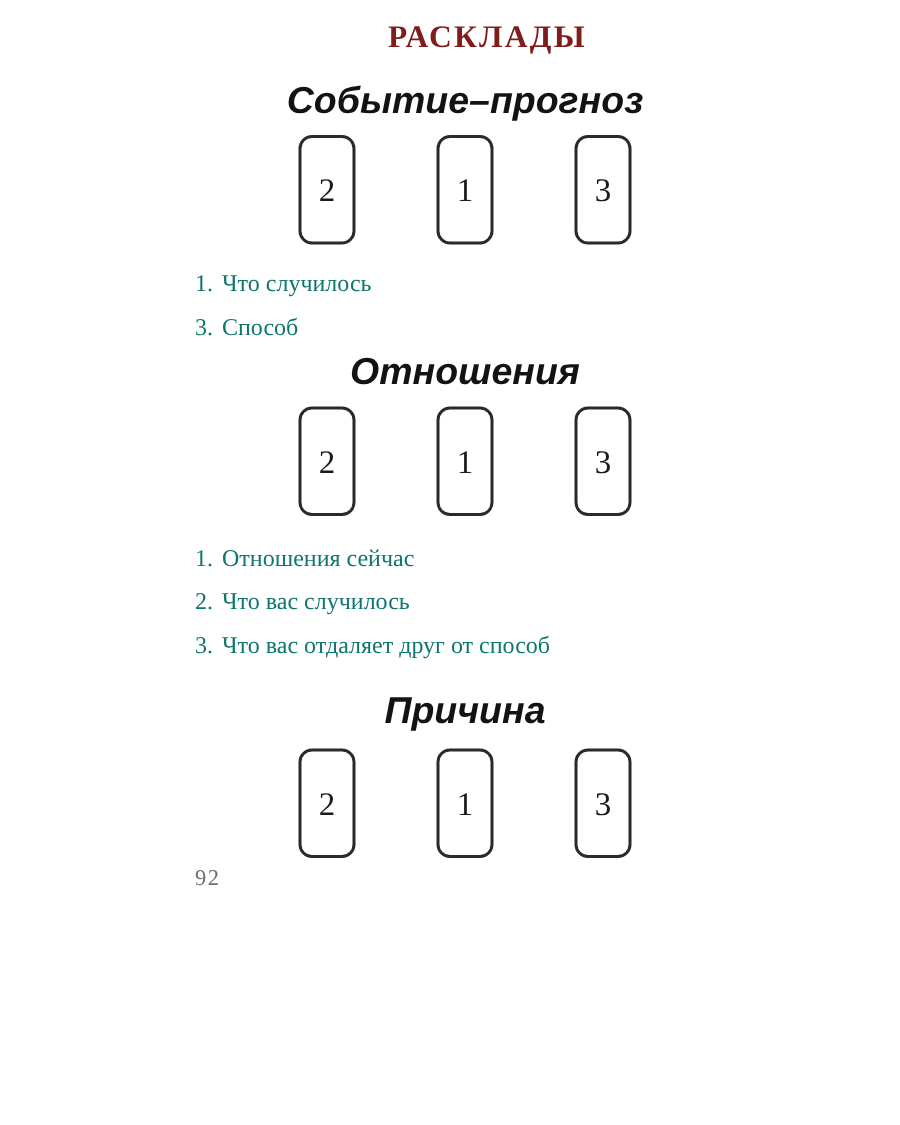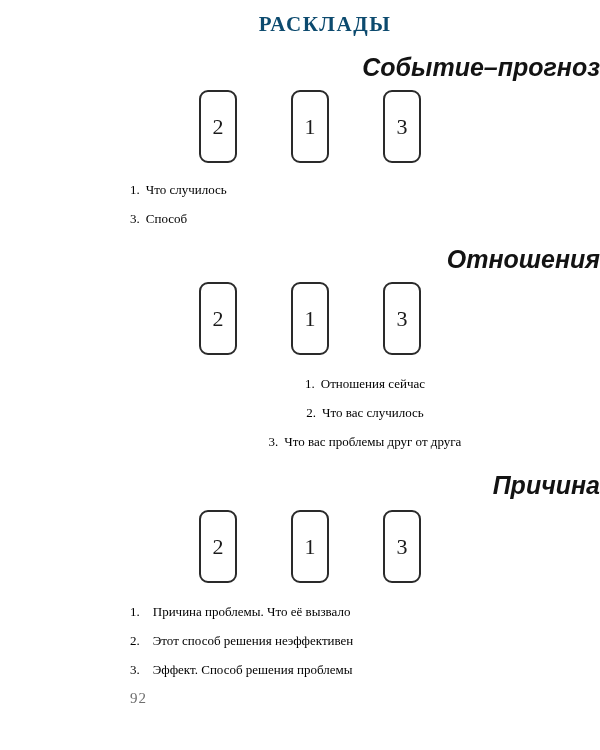--- a/index.html
+++ b/index.html
@@ -18,33 +18,33 @@
     width: 580px;
     padding-top: 12px;
   }
   .page-title {
     text-align: center;
     padding-left: 30px;
     font-size: 21px;
     line-height: 24px;
     font-weight: bold;
     letter-spacing: 1.5px;
-    color: #0c4a6e;
+    color: #7f1d1d;
   }
   .spread-title {
-    text-align: right;
+    text-align: center;
     font-family: "Liberation Sans", "DejaVu Sans", sans-serif;
     font-style: italic;
     font-weight: bold;
     font-size: 25px;
     line-height: 30px;
     color: #131313;
   }
   .spread-1 .spread-title { margin-top: 16px; }
-  .spread-2 .spread-title { margin-top: 11px; }
+  .spread-2 .spread-title { margin-top: 0px; }
   .spread-3 .spread-title { margin-top: 14px; }
   .cards-row {
     display: flex;
     justify-content: center;
     gap: 54px;
   }
   .spread-1 .cards-row { margin-top: 8px; }
   .spread-2 .cards-row { margin-top: 8px; }
   .spread-3 .cards-row { margin-top: 10px; }
   .card {
@@ -59,25 +59,25 @@
   }
   .card-number {
     font-size: 22px;
     color: #1b1b1b;
     line-height: 1;
   }
   .position-list {
     list-style: none;
     padding-left: 110px;
     margin-top: 12px;
-    font-size: 13px;
+    font-size: 16px;
     line-height: 29px;
-    color: #000000;
+    color: #0f766e;
   }
-  .spread-2 .position-list { margin-top: 14px; text-align: center; }
+  .spread-2 .position-list { margin-top: 14px; }
   .spread-3 .position-list { margin-top: 14px; }
   .item-num { margin-right: 6px; }
   .spread-3 .item-num { margin-right: 13px; }
   .page-number {
     margin-top: 6px;
     padding-left: 110px;
     font-size: 15px;
     letter-spacing: 1px;
     color: #6e6e6e;
   }
@@ -118,40 +118,35 @@
         <div class="card">
           <span class="card-number">1</span>
         </div>
         <div class="card">
           <span class="card-number">3</span>
         </div>
       </div>
       <ol class="position-list">
         <li><span class="item-num">1.</span><span>Отношения сейчас</span></li>
         <li><span class="item-num">2.</span><span>Что вас случилось</span></li>
-        <li><span class="item-num">3.</span><span>Что вас проблемы друг от друга</span></li>
+        <li><span class="item-num">3.</span><span>Что вас отдаляет друг от способ</span></li>
       </ol>
     </section>
 
     <section class="spread spread-3">
       <div class="spread-title">Причина</div>
       <div class="cards-row">
         <div class="card">
           <span class="card-number">2</span>
         </div>
         <div class="card">
           <span class="card-number">1</span>
         </div>
         <div class="card">
           <span class="card-number">3</span>
         </div>
       </div>
-      <ol class="position-list">
-        <li><span class="item-num">1.</span><span>Причина проблемы. Что её вызвало</span></li>
-        <li><span class="item-num">2.</span><span>Этот способ решения неэффективен</span></li>
-        <li><span class="item-num">3.</span><span>Эффект. Способ решения проблемы</span></li>
-      </ol>
     </section>
 
     <div class="page-number">92</div>
 
   </div>
 </div>
 
 </body></html>

